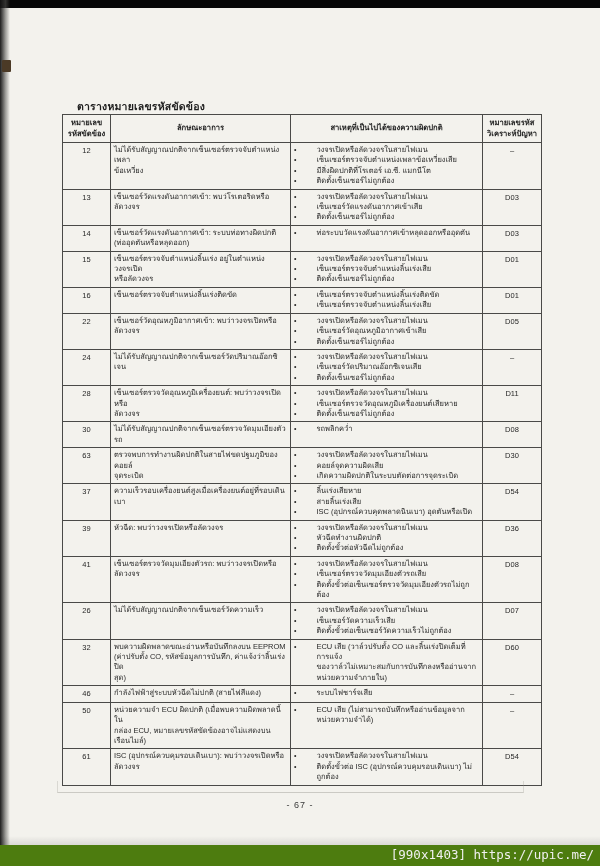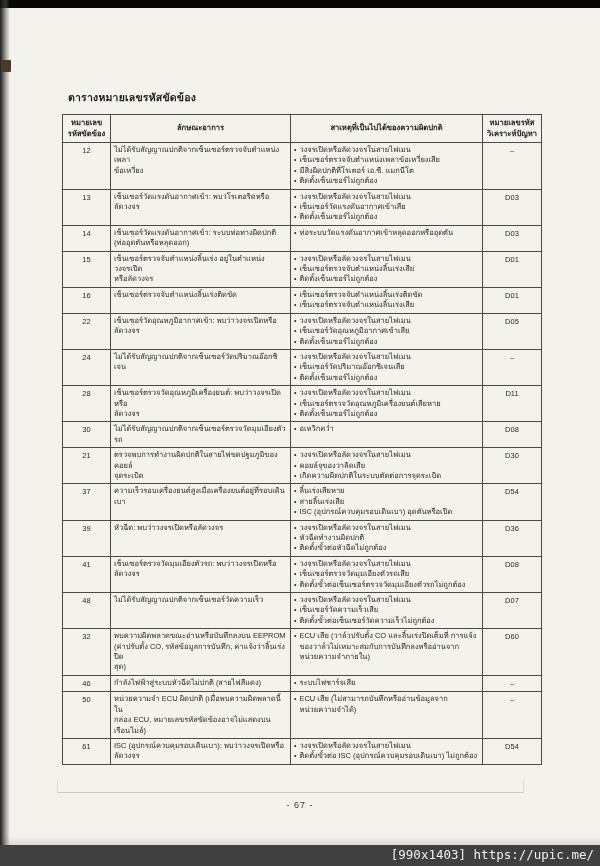--- a/index.html
+++ b/index.html
@@ -8,53 +8,53 @@
     background:#f3f2ed;
     font-family:"Liberation Sans","DejaVu Sans",sans-serif;
   }
   .top-bar { position:absolute; top:0; left:0; width:600px; height:8px; background:#070707; }
   .left-strip {
     position:absolute; top:0; left:0; width:10px; height:866px;
     background:linear-gradient(to right, rgba(18,18,18,.95), rgba(85,85,82,.55) 55%, rgba(150,150,146,0));
   }
   .binder-mark { position:absolute; left:2px; top:60px; width:9px; height:12px; background:#4b3a26; border-radius:1px; }
 
-  .title { position:absolute; left:61px; top:82px; margin:7px; font-size:10.5px; font-weight:bold; color:#1d1d1d; letter-spacing:.2px; }
+  .title { position:absolute; left:61px; top:82px; margin:16px; font-size:10.5px; font-weight:bold; color:#1d1d1d; letter-spacing:.2px; }
 
   .dtc-table {
     position:absolute; left:62px; top:114px; width:479px;
     border-collapse:collapse; table-layout:fixed; color:#272727;
   }
   .dtc-table th, .dtc-table td { border:1px solid #4a4a48; }
   .dtc-table th {
     font-size:7.6px; font-weight:bold; text-align:center; vertical-align:middle;
     padding:3px 1px; line-height:10.5px; white-space:pre-line; color:#222;
   }
   .dtc-table td { font-size:7.5px; line-height:10.4px; vertical-align:top; padding:2px 3px; }
   td.c-code  { text-align:center; padding-top:3px; }
   td.c-diag  { text-align:center; padding-top:3px; }
   .sym { white-space:pre-line; }
-  .cause { display:flex; gap:3px; align-items:flex-start; }
+  .cause { display:flex; gap:20px; align-items:flex-start; }
   .cause .bullet { flex:0 0 auto; font-size:7px; line-height:10.4px; }
   .cause .txt { white-space:pre-line; }
 
   .ghost-artifact {
     position:absolute; left:57px; top:781px; width:465px; height:11px;
     border-left:1px solid rgba(150,150,140,.28);
     border-right:1px solid rgba(150,150,140,.28);
     border-bottom:1px solid rgba(140,140,130,.38);
   }
   .page-number {
     position:absolute; left:0; top:800px; width:600px; text-align:center;
     font-size:9px; color:#3a3a3a; letter-spacing:1px;
   }
   .bottom-fade { position:absolute; left:0; bottom:21px; width:600px; height:9px;
     background:linear-gradient(to bottom, rgba(0,0,0,0), rgba(0,0,0,.10)); }
   .bottom-bar {
-    position:absolute; left:0; bottom:0; width:600px; height:21px; background:#404040;
+    position:absolute; left:0; bottom:0; width:600px; height:21px; background:#4d7c0f;
     color:#f0f0f0; font-family:"DejaVu Sans Mono","Liberation Mono",monospace;
     font-size:12.5px; line-height:20px; text-align:right; padding-right:6px; box-sizing:border-box;
   }
 </style>
 </head>
 <body>
 
 <div class="page">
   <div class="top-bar"></div>
   <div class="left-strip"></div>
@@ -254,40 +254,40 @@
   </tr>
 
   <tr>
     <td class="c-code">30</td>
     <td class="c-sym">
             <div class="sym">ไม่ได้รับสัญญาณปกติจากเซ็นเซอร์ตรวจวัดมุมเอียงตัวรถ</div>
           </td>
     <td class="c-causes">
             <div class="cause">
               <span class="bullet">•</span>
-              <span class="txt">อเหวิกคว่ำ</span>
+              <span class="txt">รถพลิกคว่ำ</span>
             </div>
           </td>
     <td class="c-diag">D08</td>
   </tr>
 
   <tr>
-    <td class="c-code">21</td>
+    <td class="c-code">63</td>
     <td class="c-sym">
             <div class="sym">ตรวจพบการทำงานผิดปกติในสายไฟขดปฐมภูมิของคอยล์
 จุดระเบิด</div>
           </td>
     <td class="c-causes">
             <div class="cause">
               <span class="bullet">•</span>
               <span class="txt">วงจรเปิดหรือลัดวงจรในสายไฟเมน</span>
             </div>
             <div class="cause">
               <span class="bullet">•</span>
-              <span class="txt">คอยล์จุของวาลิดเสีย</span>
+              <span class="txt">คอยล์จุดความผิดเสีย</span>
             </div>
             <div class="cause">
               <span class="bullet">•</span>
               <span class="txt">เกิดความผิดปกติในระบบตัดต่อการจุดระเบิด</span>
             </div>
           </td>
     <td class="c-diag">D30</td>
   </tr>
 
   <tr>
@@ -299,21 +299,21 @@
             <div class="cause">
               <span class="bullet">•</span>
               <span class="txt">ลิ้นเร่งเสียหาย</span>
             </div>
             <div class="cause">
               <span class="bullet">•</span>
               <span class="txt">สายลิ้นเร่งเสีย</span>
             </div>
             <div class="cause">
               <span class="bullet">•</span>
-              <span class="txt">ISC (อุปกรณ์ควบคุมรอบเดินเบา) อุดตันหรือเปิด</span>
+              <span class="txt">ISC (อุปกรณ์ควบคุดพลาดนินเบา) อุดตันหรือเปิด</span>
             </div>
           </td>
     <td class="c-diag">D54</td>
   </tr>
 
   <tr>
     <td class="c-code">39</td>
     <td class="c-sym">
             <div class="sym">หัวฉีด: พบว่าวงจรเปิดหรือลัดวงจร</div>
           </td>
@@ -351,21 +351,21 @@
             </div>
             <div class="cause">
               <span class="bullet">•</span>
               <span class="txt">ติดตั้งขั้วต่อเซ็นเซอร์ตรวจวัดมุมเอียงตัวรถไม่ถูกต้อง</span>
             </div>
           </td>
     <td class="c-diag">D08</td>
   </tr>
 
   <tr>
-    <td class="c-code">48</td>
+    <td class="c-code">26</td>
     <td class="c-sym">
             <div class="sym">ไม่ได้รับสัญญาณปกติจากเซ็นเซอร์วัดความเร็ว</div>
           </td>
     <td class="c-causes">
             <div class="cause">
               <span class="bullet">•</span>
               <span class="txt">วงจรเปิดหรือลัดวงจรในสายไฟเมน</span>
             </div>
             <div class="cause">
               <span class="bullet">•</span>

